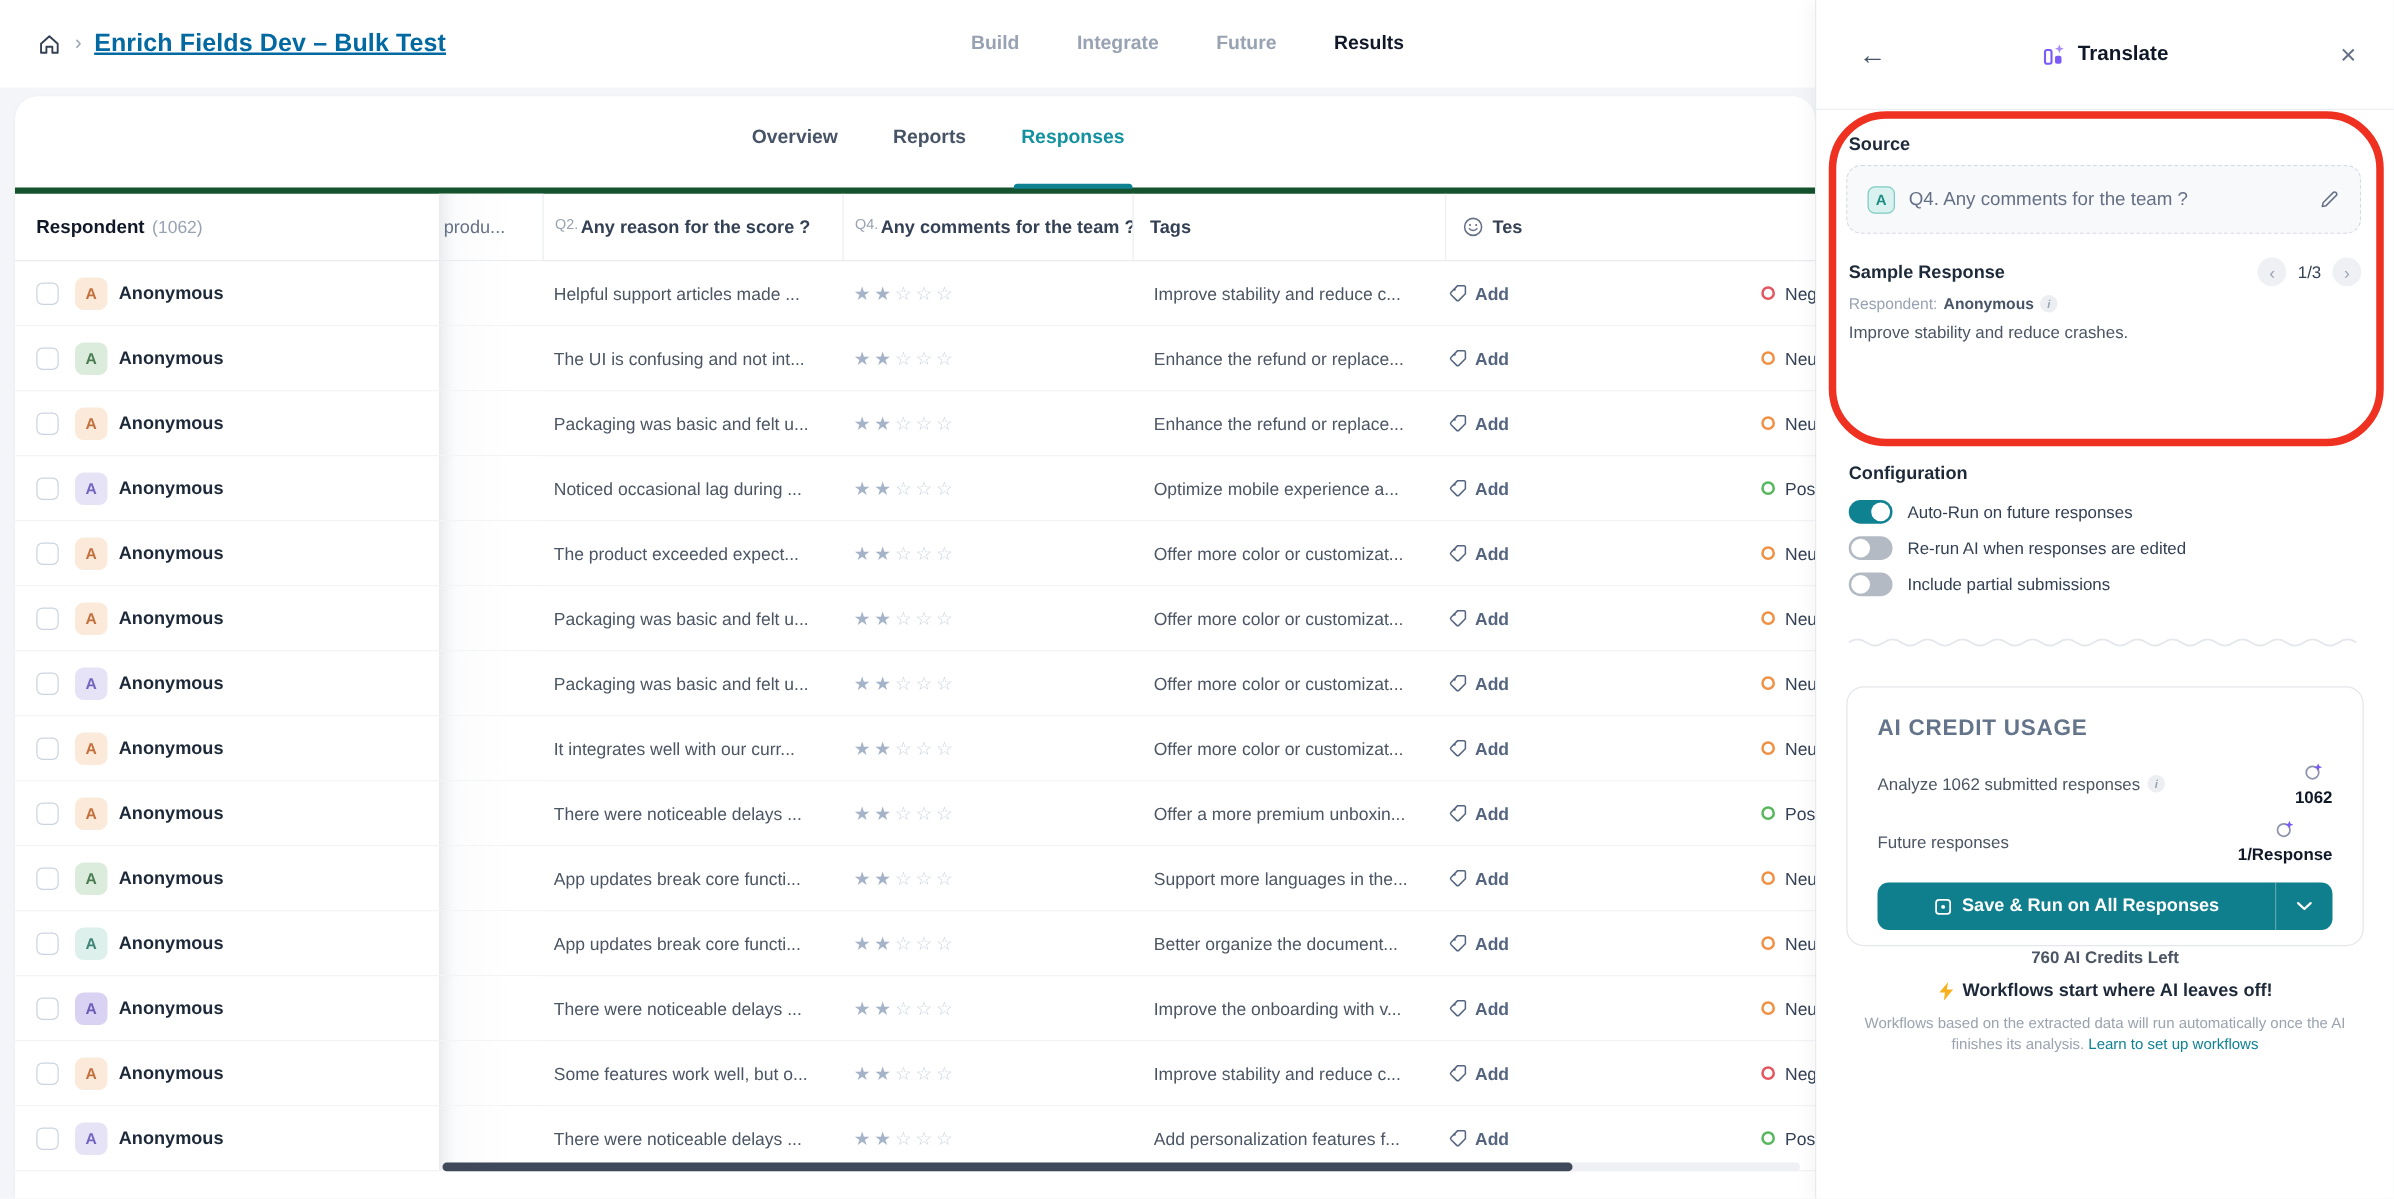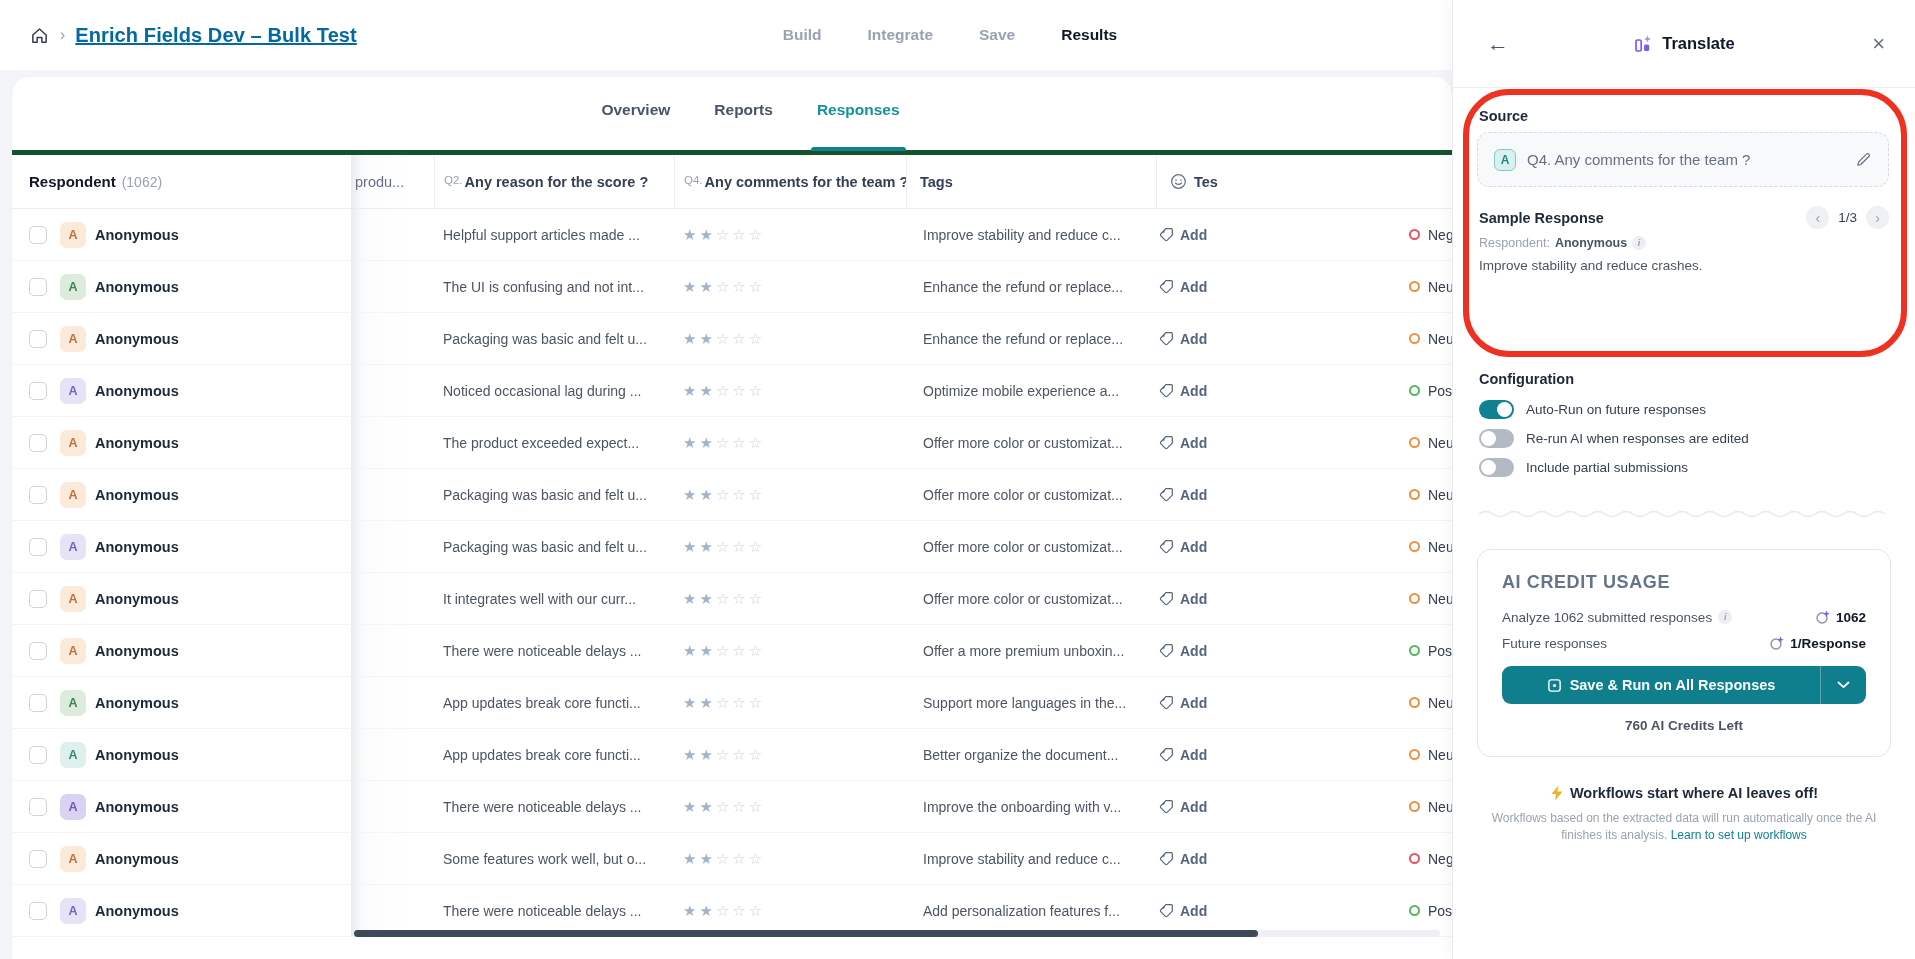--- a/index.html
+++ b/index.html
@@ -83,21 +83,21 @@
   .toggle.on { background:#0f8292; }
   .toggle.on .knob { left:18px; }
   .tog-label { font-size:13.5px; color:#344054; }
   .wave { position:absolute; left:26px; right:26px; top:508px; height:12px; }
 
   .credit-card { position:absolute; left:24px; right:24px; top:549px; height:208px; border:1px solid #e3e6ea; border-radius:14px; padding:22px 24px 0; }
   .credit-h { font-size:18px; font-weight:bold; letter-spacing:.6px; color:#64748b; }
   .credit-rows { margin-top:16px; display:flex; flex-direction:column; gap:10px; }
   .credit-row { display:flex; align-items:center; font-size:13.5px; color:#4b5563; }
   .credit-row .cr-left { display:flex; align-items:center; gap:6px; }
-  .credit-row .cr-right { margin-left:auto; display:flex; align-items:center; gap:5px; font-weight:bold; color:#101828; font-size:13.5px; }
+  .credit-row .cr-right { margin-left:auto; display:flex; align-items:center; gap:5px; font-weight:bold; color:#101828; font-size:13.5px;flex-direction:column; }
   .run-btn { margin-top:15px; height:38px; border-radius:9px; background:#0f7f8d; color:#fff; display:flex; align-items:center; overflow:hidden; cursor:pointer; }
   .run-main { flex:1; display:flex; align-items:center; justify-content:center; gap:8px; font-size:14.5px; font-weight:bold; }
   .run-caret { width:46px; align-self:stretch; border-left:1px solid rgba(255,255,255,.3); display:flex; align-items:center; justify-content:center; }
   .credits-left { margin-top:14px; text-align:center; font-size:13.5px; font-weight:bold; color:#4b5563; }
 
   .wf-title { position:absolute; left:0; right:0; top:785px; text-align:center; font-size:14.5px; font-weight:bold; color:#1d2939; display:flex; align-items:center; justify-content:center; gap:6px; }
   .wf-body { position:absolute; left:30px; right:30px; top:810px; text-align:center; font-size:12px; line-height:1.45; color:#9aa3af; }
   .wf-body a { color:#0f8292; text-decoration:none; cursor:pointer; }
   svg { display:block; }
 </style>
@@ -108,21 +108,21 @@
   <div class="home-btn">
     <svg width="19" height="19" viewBox="0 0 20 20">
       <path d="M3 9.5 L10 3.2 L17 9.5 V17 H12.5 V12 H7.5 V17 H3 Z" fill="none" stroke="#344054" stroke-width="1.6" stroke-linejoin="round"></path>
     </svg>
   </div>
   <span class="crumb-sep">›</span>
   <span class="crumb-title">Enrich Fields Dev – Bulk Test</span>
   <div class="topnav" id="topnav">
       <span class="nav-item ">Build</span>
       <span class="nav-item ">Integrate</span>
-      <span class="nav-item ">Save</span>
+      <span class="nav-item ">Future</span>
       <span class="nav-item active">Results</span>
     </div>
 </div>
 
 <div class="main-card">
   <div class="tabs" id="tabs">
       <span class="tab ">Overview</span>
       <span class="tab ">Reports</span>
       <span class="tab active">Responses</span>
     </div>

